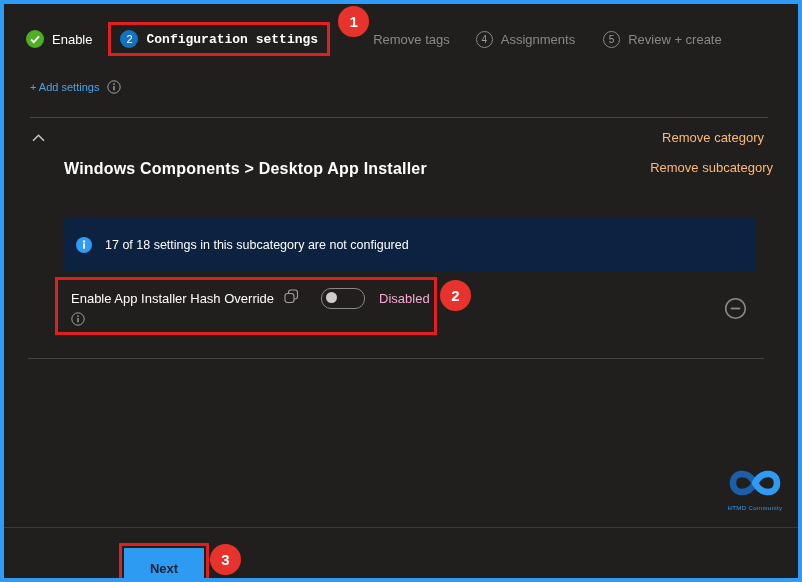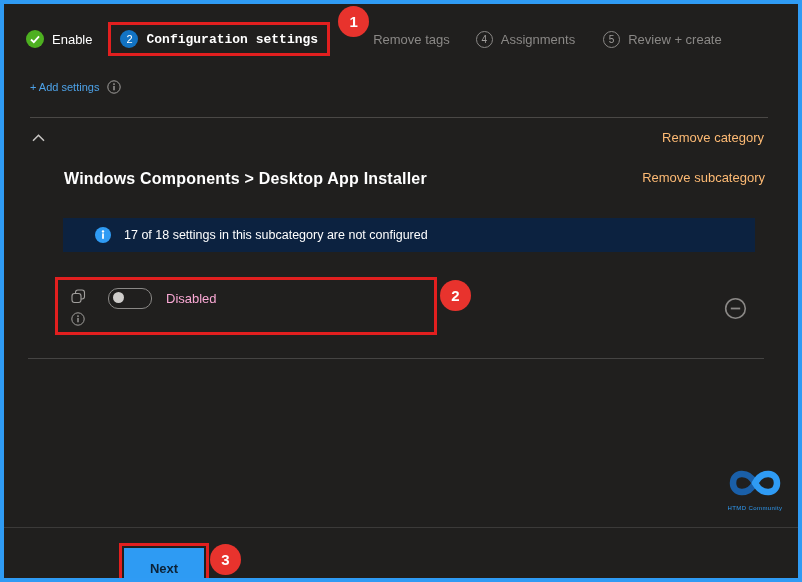--- a/index.html
+++ b/index.html
@@ -29,25 +29,25 @@
     color:#4da2e8; font-size:11px; cursor:pointer; }
   .info-icon { display:inline-flex; flex:0 0 auto; }
   
   .divider1 { position:absolute; left:26px; right:30px; top:113px; border-top:1px solid #4a4846; }
   .divider2 { position:absolute; left:24px; right:34px; top:354px; border-top:1px solid #454443; }
   .footer-line { position:absolute; left:0; right:0; top:523px; border-top:1px solid #3b3a39; }
   
   .category-row { position:absolute; left:28px; top:124px; right:34px; display:flex; align-items:center; gap:13px; }
   .category-title { color:#ffffff; font-size:13px; }
   .blue-link { margin-left:auto; color:#fdba74; font-size:13px; cursor:pointer; white-space:nowrap; }
-  .subcategory-row { position:absolute; left:60px; top:156px; right:33px; display:flex; align-items:flex-start;margin-top:10px; }
+  .subcategory-row { position:absolute; left:60px; top:156px; right:25px; display:flex; align-items:flex-start; }
   .subcategory-title { color:#ffffff; font-size:16px; font-weight:700; letter-spacing:0.2px; }
   
-  .banner { position:absolute; left:59px; top:214px; width:692px; height:34px; background:#0c2240;
-    display:flex; align-items:center; gap:13px; padding-left:32px; box-sizing:border-box; }
+  .banner { position:absolute; left:59px; top:214px; width:692px; height:53px; background:#0c2240;
+    display:flex; align-items:center; gap:13px; padding-left:13px; box-sizing:border-box; }
   .banner-text { color:#ffffff; font-size:12.5px; }
   
   .setting-redbox { position:absolute; left:51px; top:273px; width:382px; height:58px;
     border:3px solid #e21f1f; box-sizing:border-box; }
   .setting-row { display:flex; align-items:center; gap:10px; padding:8px 0 0 13px; }
   .setting-label { color:#ffffff; font-size:13px; white-space:nowrap; }
   .toggle { width:42px; height:19px; border:1px solid #8a8886; border-radius:10px; position:relative;
     margin-left:12px; cursor:pointer; flex:0 0 auto; background:transparent; }
   .knob { position:absolute; left:4px; top:3px; width:11px; height:11px; border-radius:50%; background:#cfcdcb; }
   .toggle-state { color:#f9a8d4; font-size:13px; margin-left:4px; }
@@ -140,20 +140,21 @@
           <circle cx="8" cy="8" r="8" fill="#2f9bf4"></circle>
           <circle cx="8" cy="4.4" r="1.2" fill="#ffffff"></circle>
           <rect x="7.1" y="6.4" width="1.8" height="5.4" fill="#ffffff"></rect>
         </svg>
     </span>
     <span class="banner-text">17 of 18 settings in this subcategory are not configured</span>
   </div>
 
   <div class="setting-redbox">
     <div class="setting-row">
+      <span class="setting-label">Enable App Installer Hash Override</span>
       <span>
         <svg width="15" height="15" viewBox="0 0 15 15">
             <rect x="4.5" y="1" width="9" height="9" rx="2.5" stroke="#a19f9d" stroke-width="1.1" fill="none"></rect>
             <rect x="1" y="4.5" width="9" height="9" rx="2.5" stroke="#a19f9d" stroke-width="1.1" fill="#201f1e"></rect>
           </svg>
       </span>
       <div class="toggle">
         <span class="knob"></span>
       </div>
       <span class="toggle-state">Disabled</span>

